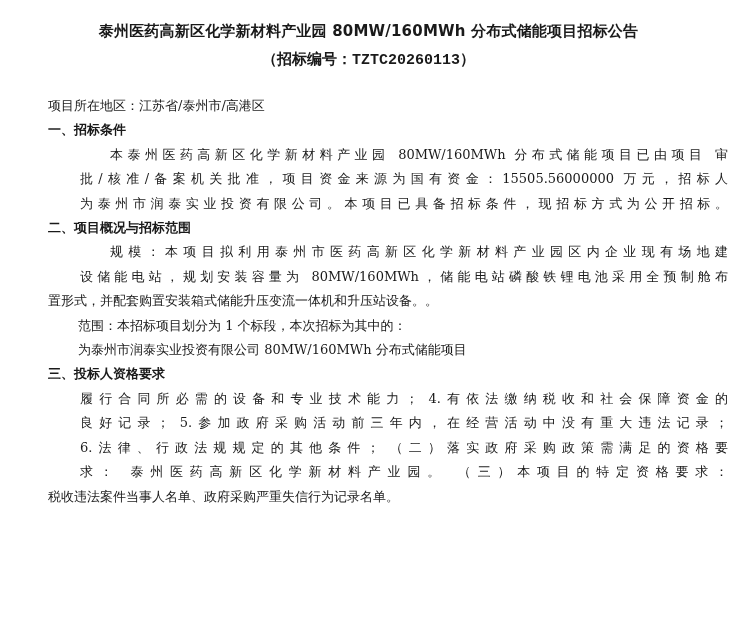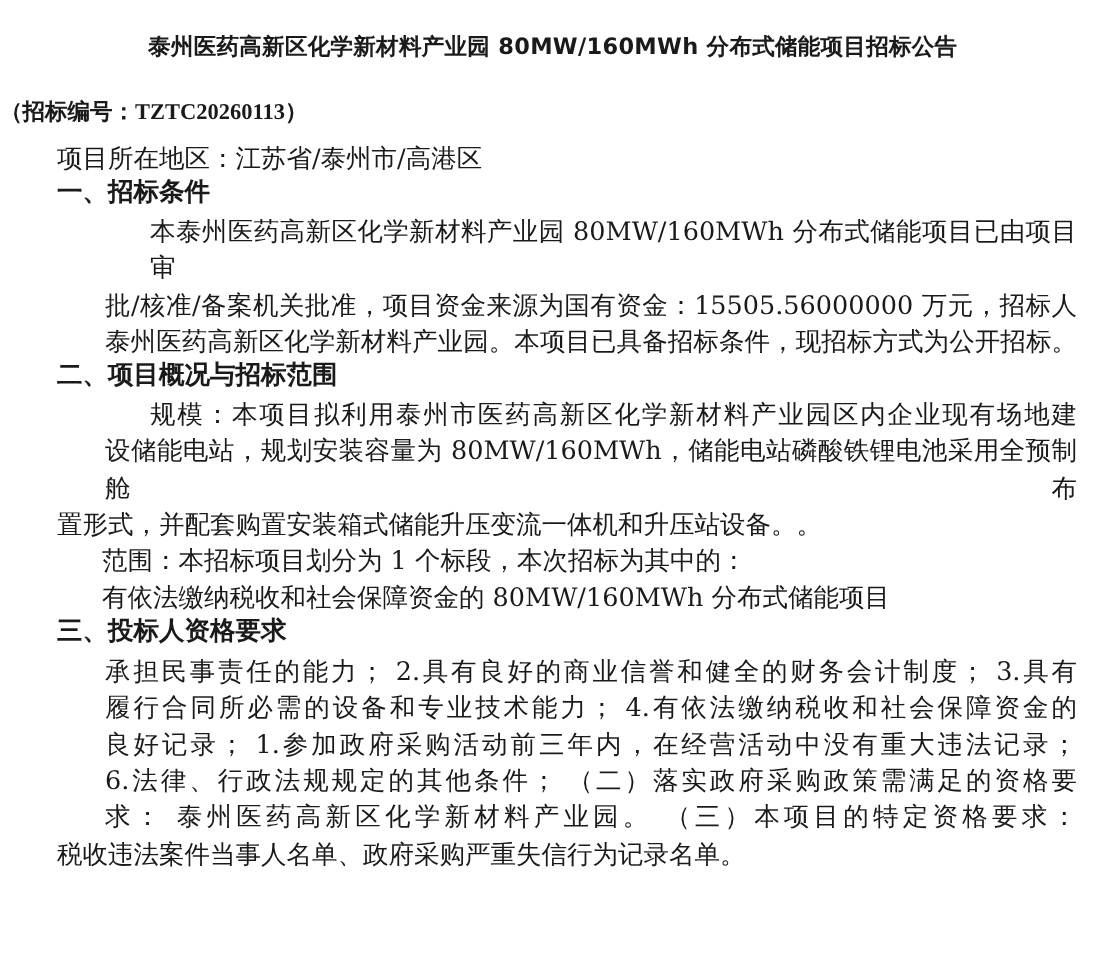--- a/index.html
+++ b/index.html
@@ -10,56 +10,54 @@
     font-family: "DejaVu Serif", "Liberation Serif", serif;
   }
   .page { position: relative; width: 606px; height: 637px; }
   .title {
     position: absolute; left: 0; width: 737px; top: 22px;
     text-align: center; font-size: 15px; font-weight: bold; letter-spacing: 0.2px;
     font-family: "DejaVu Sans", "Liberation Sans", sans-serif;
   }
   .subtitle {
     position: absolute; left: 0; width: 737px; top: 50px;
-    font-size: 15px; font-weight: bold;
-    font-family: Liberation Serif, serif;
-    margin-top: 15px;
+    text-align: center; font-size: 15px; font-weight: bold;
+    font-family: Liberation Mono, monospace;
   }
   .body-text {
-    position: absolute; left: 38px; top: 94px; width: 680px;
-    font-size: 17px; line-height: 24.4px;
+    position: absolute; left: 48px; top: 94px; width: 680px;
+    font-size: 13px; line-height: 24.4px;
   }
   .line { white-space: nowrap; overflow: visible; }
   .indent { padding-left: 30px; }
-  .heading { font-weight: bold; font-family: Liberation Mono, monospace; }
+  .heading { font-weight: bold; font-family: Liberation Serif, serif; }
   .just { text-align: justify; text-align-last: justify; white-space: normal; margin-left: 32px; }
 </style>
 </head>
 <body>
 
 <div class="page">
   <div class="title">泰州医药高新区化学新材料产业园 80MW/160MWh 分布式储能项目招标公告</div>
   <div class="subtitle">（招标编号：TZTC20260113）</div>
 
   <div class="body-text">
     <div class="line">项目所在地区：江苏省/泰州市/高港区</div>
 
     <div class="line heading">一、招标条件</div>
     <div class="line indent just">本泰州医药高新区化学新材料产业园 80MW/160MWh 分布式储能项目已由项目 审</div>
     <div class="line just">批/核准/备案机关批准，项目资金来源为国有资金：15505.56000000 万元，招标人</div>
-    <div class="line just">泰州医药高新区化学新材料产业园。本项目已具备招标条件，现招标方式为公开招标。</div>
+    <div class="line just">为泰州市润泰实业投资有限公司。本项目已具备招标条件，现招标方式为公开招标。</div>
 
     <div class="line heading">二、项目概况与招标范围</div>
     <div class="line indent just">规模：本项目拟利用泰州市医药高新区化学新材料产业园区内企业现有场地建</div>
     <div class="line just">设储能电站，规划安装容量为 80MW/160MWh，储能电站磷酸铁锂电池采用全预制舱布</div>
     <div class="line">置形式，并配套购置安装箱式储能升压变流一体机和升压站设备。。</div>
     <div class="line indent">范围：本招标项目划分为 1 个标段，本次招标为其中的：</div>
-    <div class="line indent">有依法缴纳税收和社会保障资金的 80MW/160MWh 分布式储能项目</div>
+    <div class="line indent">为泰州市润泰实业投资有限公司 80MW/160MWh 分布式储能项目</div>
 
     <div class="line heading">三、投标人资格要求</div>
-    <div class="line just">承担民事责任的能力；  2.具有良好的商业信誉和健全的财务会计制度；  3.具有</div>
     <div class="line just">履行合同所必需的设备和专业技术能力；  4.有依法缴纳税收和社会保障资金的</div>
-    <div class="line just">良好记录；  1.参加政府采购活动前三年内，在经营活动中没有重大违法记录；</div>
+    <div class="line just">良好记录；  5.参加政府采购活动前三年内，在经营活动中没有重大违法记录；</div>
     <div class="line just">6.法律、行政法规规定的其他条件；   （二）落实政府采购政策需满足的资格要</div>
     <div class="line just">求：  泰州医药高新区化学新材料产业园。  （三）本项目的特定资格要求：</div>
     <div class="line">税收违法案件当事人名单、政府采购严重失信行为记录名单。</div>
   </div>
 </div>
 
 </body></html>

